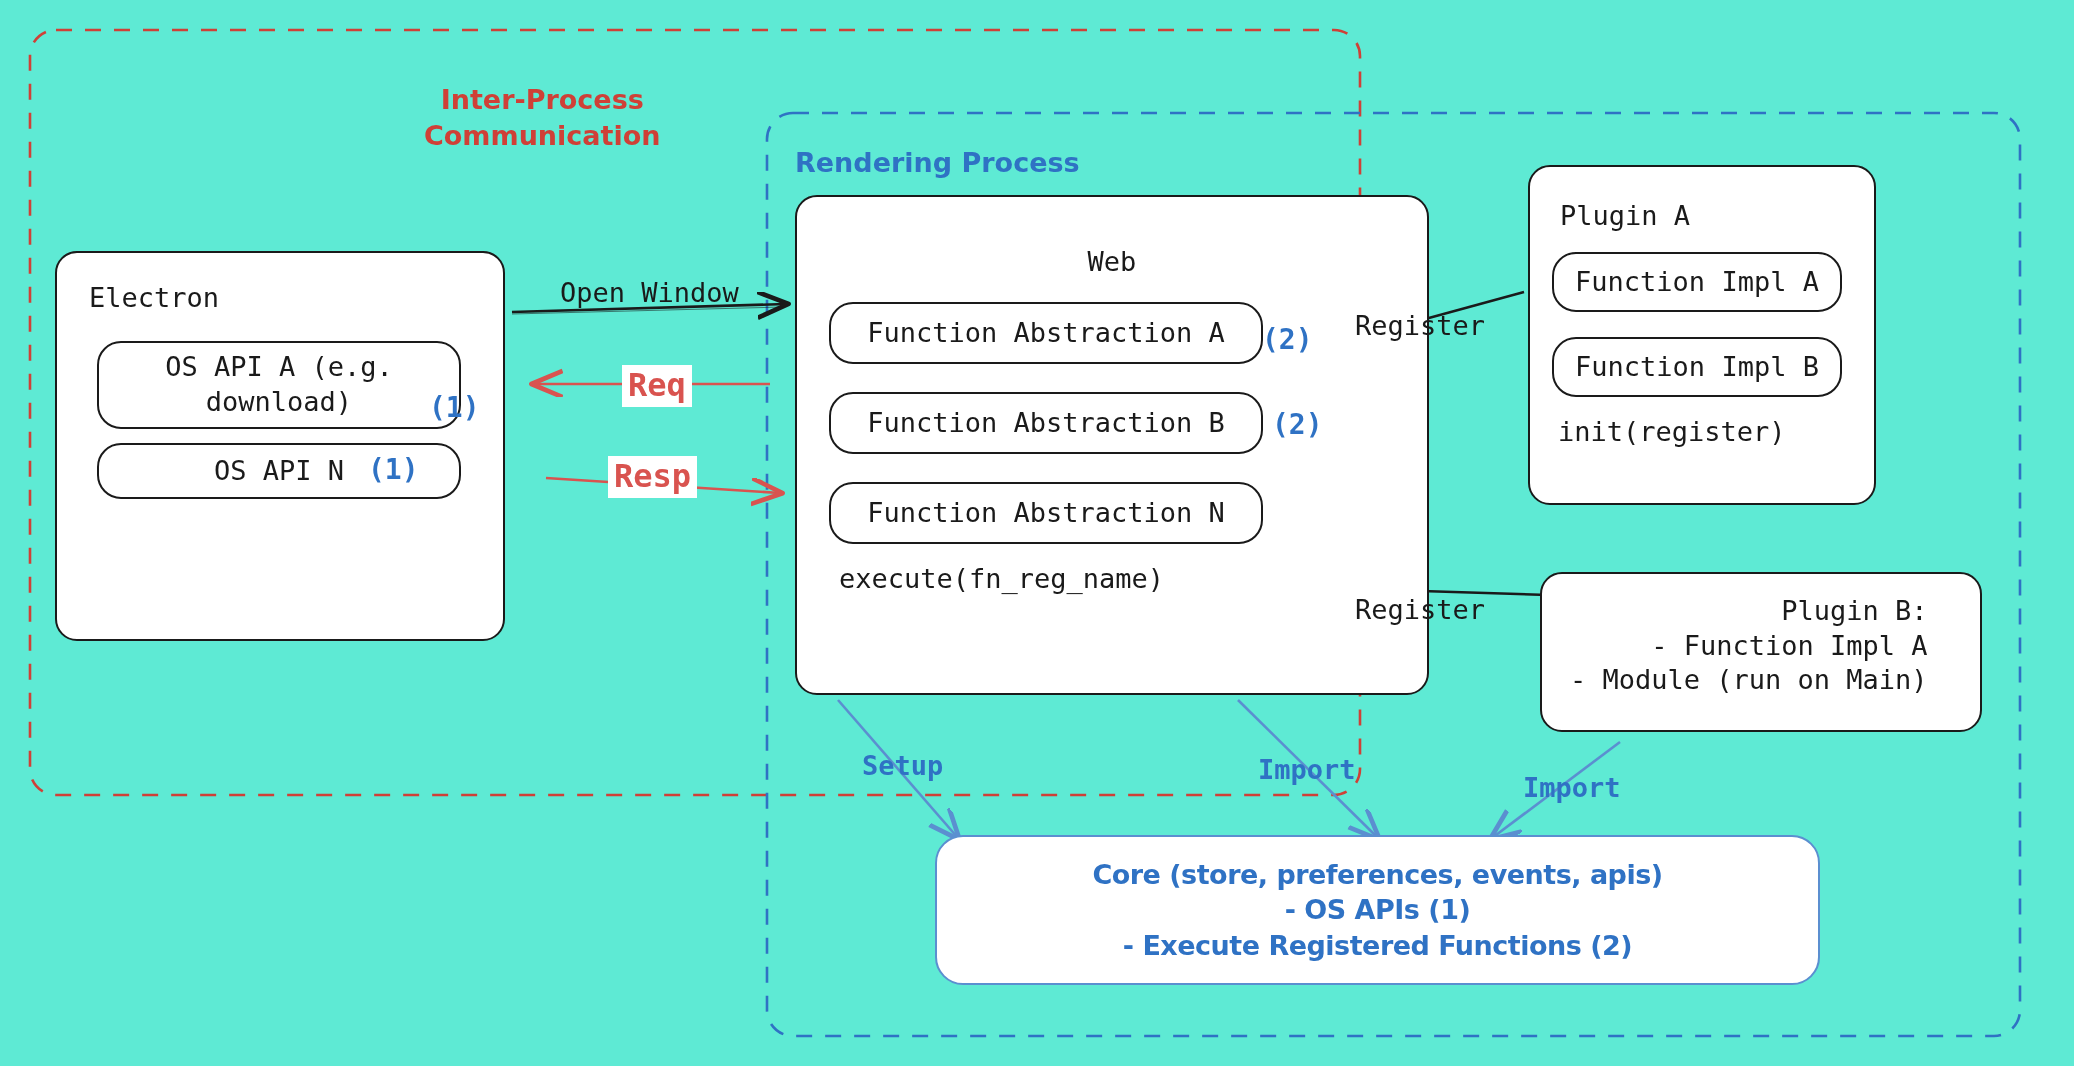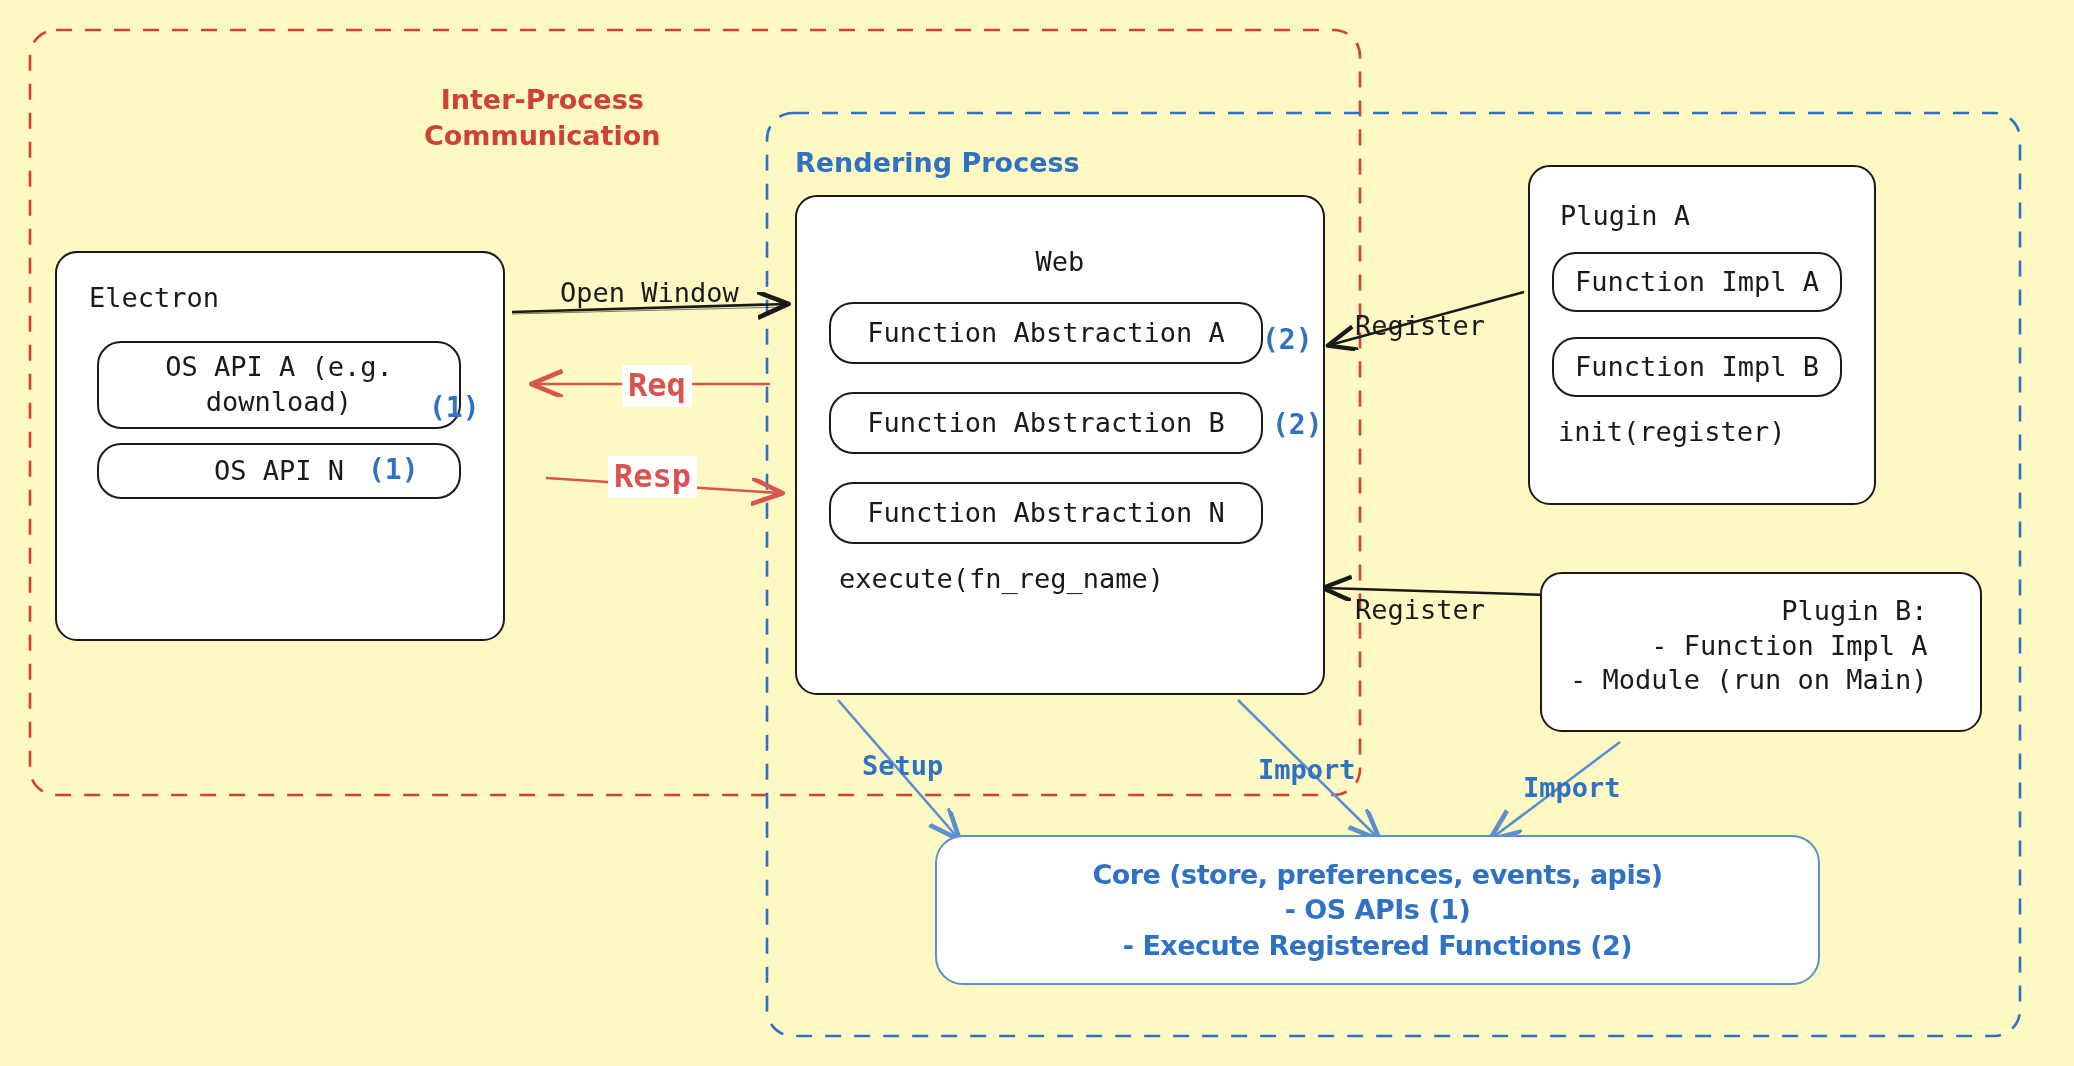--- a/index.html
+++ b/index.html
@@ -4,21 +4,21 @@
 <style>
   html, body {
     margin: 0;
     padding: 0;
     background: #ffffff;
   }
   #canvas {
     position: relative;
     width: 2074px;
     height: 1066px;
-    background: #fef9c3;
+    background: #5eead4;
     font-family: "DejaVu Sans Mono", "Liberation Mono", monospace;
     overflow: hidden;
     text-decoration: underline;
   }
   .svg-layer {
     position: absolute;
     inset: 0;
     width: 2074px;
     height: 1066px;
     pointer-events: none;
@@ -171,21 +171,21 @@
 download)</span>
     </div>
     <span class="annot-blue" style="position:absolute; left:372px; top:138px;">(1)</span>
 
     <div class="inner-box" style="position:absolute; left:40px; top:190px; width:360px; height:52px;">
       <span class="lbl box-txt" style="">OS API N</span>
     </div>
     <span class="annot-blue" style="position:absolute; left:311px; top:200px;">(1)</span>
   </div>
 
-  <div class="node solid-box" style="left:795px; top:195px; width:530px; height:500px;">
+  <div class="node solid-box" style="left:795px; top:195px; width:634px; height:500px;">
     <div class="lbl title-lbl" style="position:absolute; left:0; right:0; top:48px; text-align:center;">Web</div>
 
     <div class="inner-box" style="position:absolute; left:32px; top:105px; width:430px; height:58px;">
       <span class="lbl box-txt">Function Abstraction A</span>
     </div>
 
     <div class="inner-box" style="position:absolute; left:32px; top:195px; width:430px; height:58px;">
       <span class="lbl box-txt">Function Abstraction B</span>
     </div>
 

